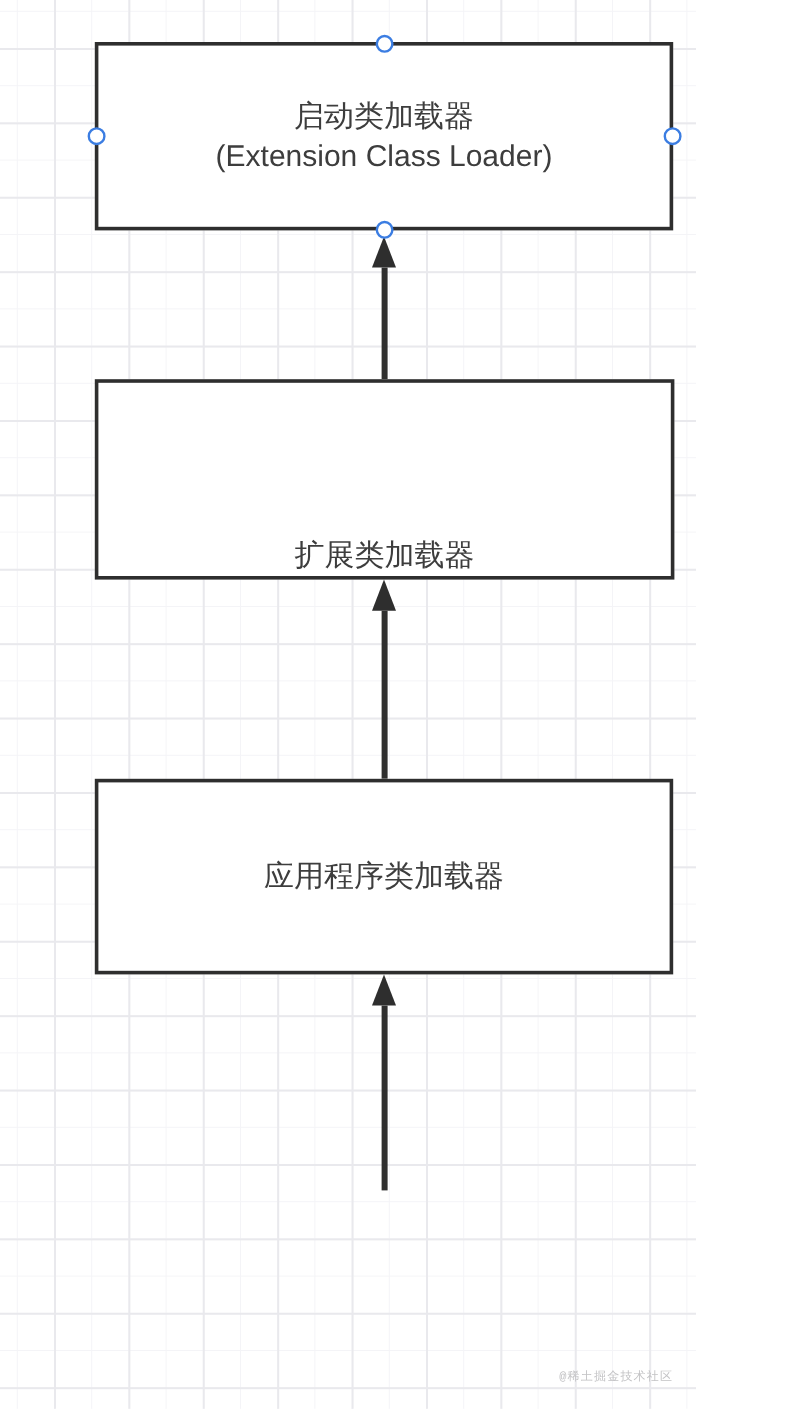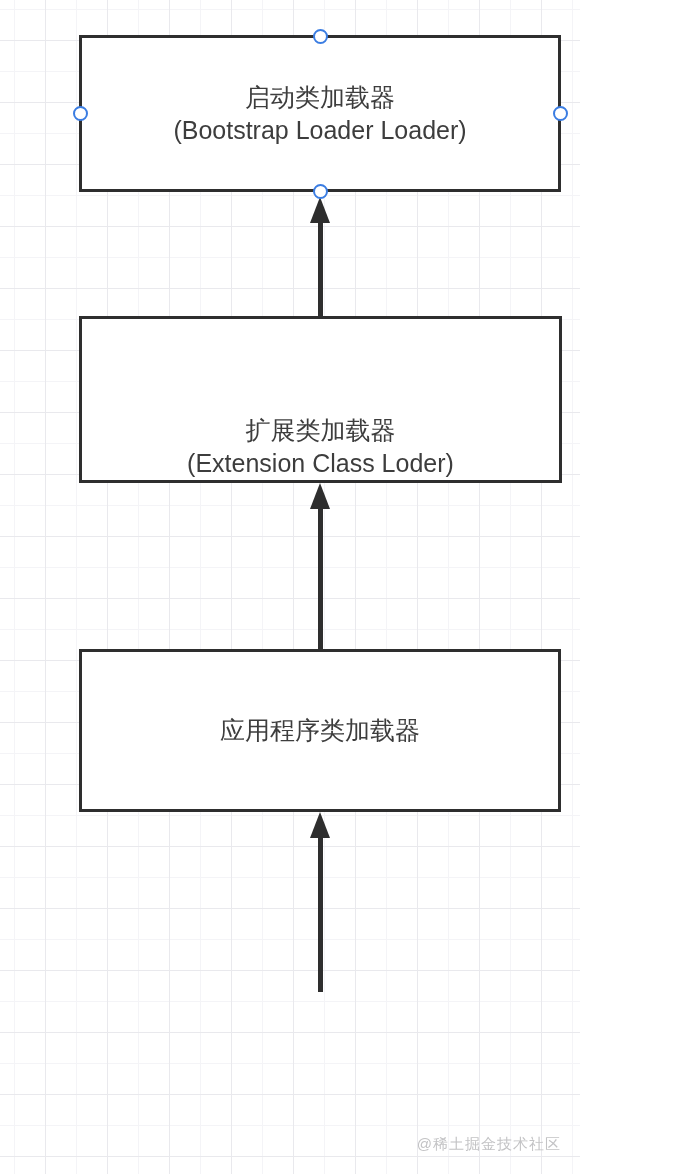--- a/index.html
+++ b/index.html
@@ -83,49 +83,49 @@
   .shaft {
     width: 5px;
     flex: 1 1 auto;
     background: #2e2e2e;
   }
 
   .watermark {
     position: absolute;
     right: 19px;
     bottom: 20px;
-    font-size: 15px;
+    font-size: 10px;
     color: #c3c3c5;
     letter-spacing: 1px;
     z-index: 4;
     white-space: nowrap;
+    font-family: Liberation Mono, monospace;
   }
 </style>
 </head>
 <body>
 
 <div class="canvas">
 
   <div class="node" id="box-bootstrap">
     <span class="handle handle-top"></span>
     <span class="handle handle-left"></span>
     <span class="handle handle-right"></span>
     <span class="handle handle-bottom"></span>
     <div class="node-line">启动类加载器</div>
-    <div class="node-line">(Bootstrap Loader Loader)</div>
+    <div class="node-line">(Extension Class Loader)</div>
   </div>
 
   <div class="connector" id="arrow-1">
     <div class="arrowhead"></div>
     <div class="shaft"></div>
   </div>
 
   <div class="node" id="box-extension">
     <div class="node-line">扩展类加载器</div>
-    <div class="node-line">(Extension Class Loder)</div>
   </div>
 
   <div class="connector" id="arrow-2">
     <div class="arrowhead"></div>
     <div class="shaft"></div>
   </div>
 
   <div class="node" id="box-application">
     <div class="node-line">应用程序类加载器</div>
   </div>

